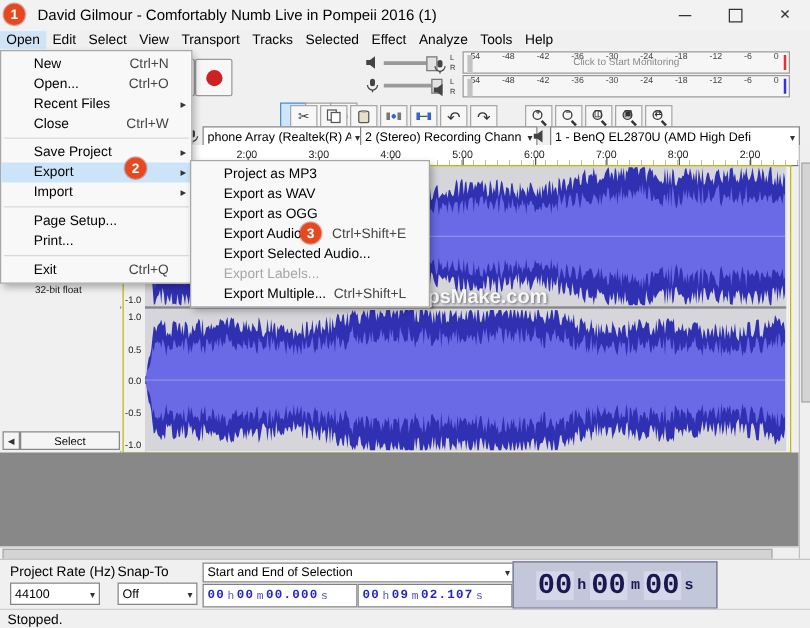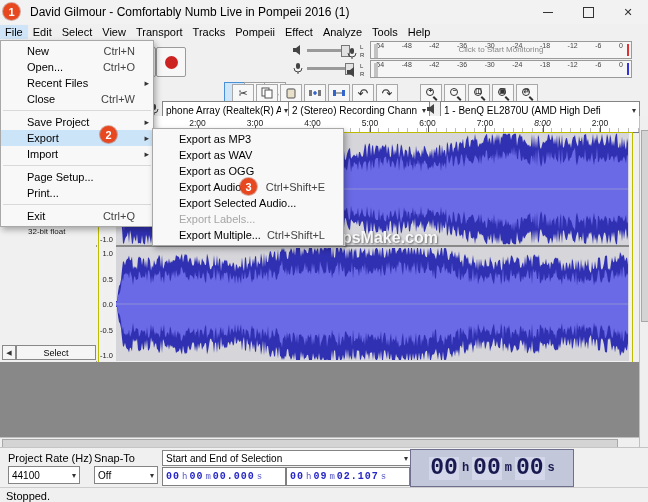--- a/index.html
+++ b/index.html
@@ -123,27 +123,27 @@
     <div class="wbtn">
         <span class="ic-max"></span>
       </div>
     <div class="wbtn">
         <span class="ic-close">✕</span>
       </div>
   </div>
 </div>
 
 <div id="menubar" class="abs">
-    <div class="mb-item active">File</div>
+    <div class="mb-item active">Open</div>
     <div class="mb-item">Edit</div>
     <div class="mb-item">Select</div>
     <div class="mb-item">View</div>
     <div class="mb-item">Transport</div>
     <div class="mb-item">Tracks</div>
-    <div class="mb-item">Pompeii</div>
+    <div class="mb-item">Selected</div>
     <div class="mb-item">Effect</div>
     <div class="mb-item">Analyze</div>
     <div class="mb-item">Tools</div>
     <div class="mb-item">Help</div>
   </div>
 
 <div id="toolzone" class="abs">
 
   <div class="tbtn" style="left:6px;top:7px">
       <span class="ic-pause"></span>
@@ -365,21 +365,21 @@
     <span class="tlabel" style="left: 155px;">3:00</span>
     <span class="ttick" style="left: 212.5px;"></span>
     <span class="tlabel" style="left: 212.5px;">4:00</span>
     <span class="ttick" style="left: 270px;"></span>
     <span class="tlabel" style="left: 270px;">5:00</span>
     <span class="ttick" style="left: 327.5px;"></span>
     <span class="tlabel" style="left: 327.5px;">6:00</span>
     <span class="ttick" style="left: 385px;"></span>
     <span class="tlabel" style="left: 385px;">7:00</span>
     <span class="ttick" style="left: 442.5px;"></span>
-    <span class="tlabel" style="left: 442.5px; font-style: italic;">8:00</span>
+    <span class="tlabel" style="left: 442.5px;">8:00</span>
     <span class="ttick" style="left: 500px;"></span>
     <span class="tlabel" style="left: 500px;">2:00</span>
   </div>
 
 <div id="trackPanel" class="abs">
   <span id="fmtlabel">32-bit float</span>
   <div id="collapseBtn">◀</div>
   <div id="selectBtn">Select</div>
 </div>
 <div id="vruler1" class="abs vruler" style="left:96px;top:133px;width:20px;height:112px">
@@ -506,21 +506,21 @@
     </div>
     <div class="msep"></div>
     <div class="menurow">
       <span class="mlabel">Exit</span>
       <span class="msc">Ctrl+Q</span>
       <span class="marrow"></span>
     </div>
   </div>
 <div id="exportMenu" class="menu">
     <div class="menurow">
-      <span class="mlabel">Export as MP3</span>
+      <span class="mlabel">Project as MP3</span>
       <span class="marrow"></span>
     </div>
     <div class="menurow">
       <span class="mlabel">Export as WAV</span>
       <span class="marrow"></span>
     </div>
     <div class="menurow">
       <span class="mlabel">Export as OGG</span>
       <span class="marrow"></span>
     </div>

